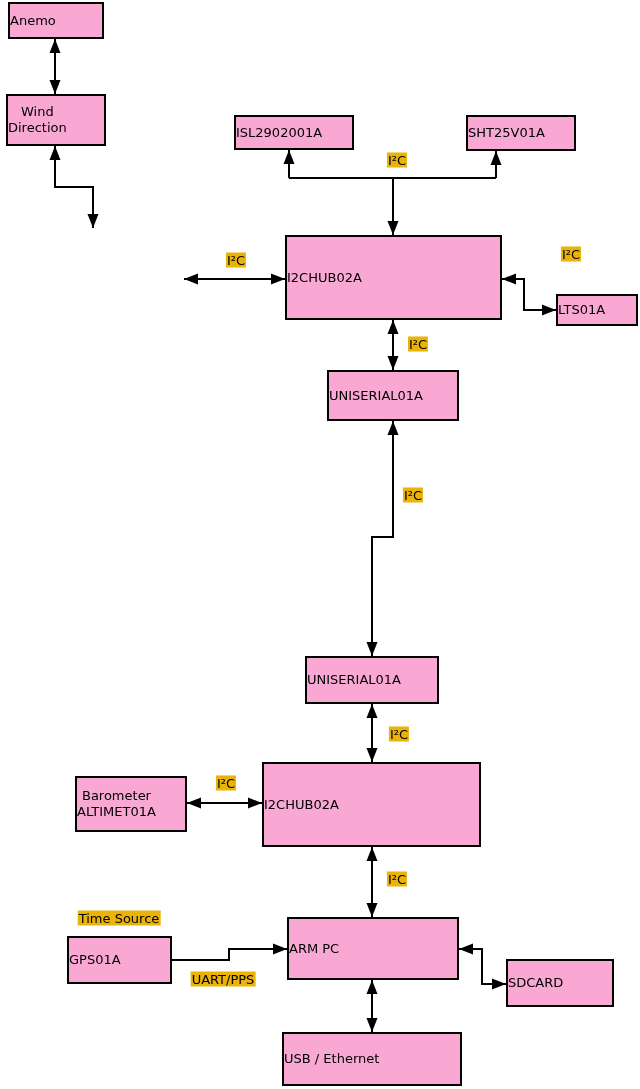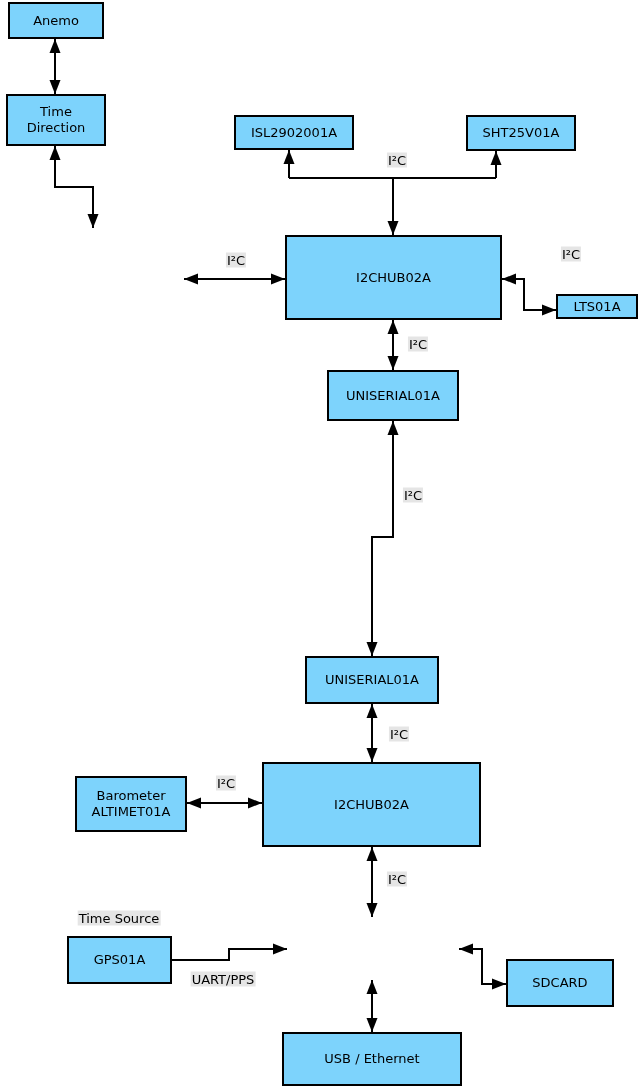--- a/index.html
+++ b/index.html
@@ -29,39 +29,38 @@
     fill: none;
   }
   .wires polygon {
     fill: #000000;
     stroke: none;
   }
   .node {
     position: absolute;
     box-sizing: border-box;
     border: 2px solid #000000;
-    background: #7dd3fc;
+    background: #f9a8d4;
     display: flex;
     align-items: center;
-    justify-content: center;
   }
   .node-label {
     font-size: 13px;
     line-height: 1.22;
     text-align: center;
     white-space: pre-line;
     color: #000000;
   }
   .wire-label {
     position: absolute;
     font-size: 13px;
     white-space: nowrap;
     transform: translate(-50%, -50%);
     color: #000000;
-    background: #e5e5e5;
+    background: #eab308;
     padding: 0 1px;
   }
 </style>
 </head>
 <body>
 
 <div class="canvas">
 
   <svg class="wires" width="640" height="1089" viewBox="0 0 640 1089" aria-hidden="true">
 
@@ -145,38 +144,38 @@
       <polygon points="372,980 366.5,994 377.5,994"></polygon>
       <polygon points="372,1032 366.5,1018 377.5,1018"></polygon>
     </g>
   </svg>
 
   <div class="node" style="left:8px;top:2px;width:96px;height:37px">
     <span class="node-label">Anemo</span>
   </div>
 
   <div class="node" style="left:6px;top:94px;width:100px;height:52px">
-    <span class="node-label">Time
+    <span class="node-label">Wind
 Direction</span>
   </div>
 
 
   <div class="node" style="left:234px;top:115px;width:120px;height:35px">
     <span class="node-label">ISL2902001A</span>
   </div>
 
   <div class="node" style="left:466px;top:115px;width:110px;height:36px">
     <span class="node-label">SHT25V01A</span>
   </div>
 
   <div class="node" style="left:285px;top:235px;width:217px;height:85px">
     <span class="node-label">I2CHUB02A</span>
   </div>
 
-  <div class="node" style="left:556px;top:294px;width:82px;height:25px">
+  <div class="node" style="left:556px;top:294px;width:82px;height:32px">
     <span class="node-label">LTS01A</span>
   </div>
 
   <div class="node" style="left:327px;top:370px;width:132px;height:51px">
     <span class="node-label">UNISERIAL01A</span>
   </div>
 
   <div class="node" style="left:305px;top:656px;width:134px;height:48px">
     <span class="node-label">UNISERIAL01A</span>
   </div>
@@ -187,20 +186,23 @@
   </div>
 
   <div class="node" style="left:262px;top:762px;width:219px;height:85px">
     <span class="node-label">I2CHUB02A</span>
   </div>
 
   <div class="node" style="left:67px;top:936px;width:105px;height:48px">
     <span class="node-label">GPS01A</span>
   </div>
 
+  <div class="node" style="left:287px;top:917px;width:172px;height:63px">
+    <span class="node-label">ARM PC</span>
+  </div>
 
   <div class="node" style="left:506px;top:959px;width:108px;height:48px">
     <span class="node-label">SDCARD</span>
   </div>
 
   <div class="node" style="left:282px;top:1032px;width:180px;height:54px">
     <span class="node-label">USB / Ethernet</span>
   </div>
 
   <span class="wire-label" style="left:236px;top:260px">I²C</span>

